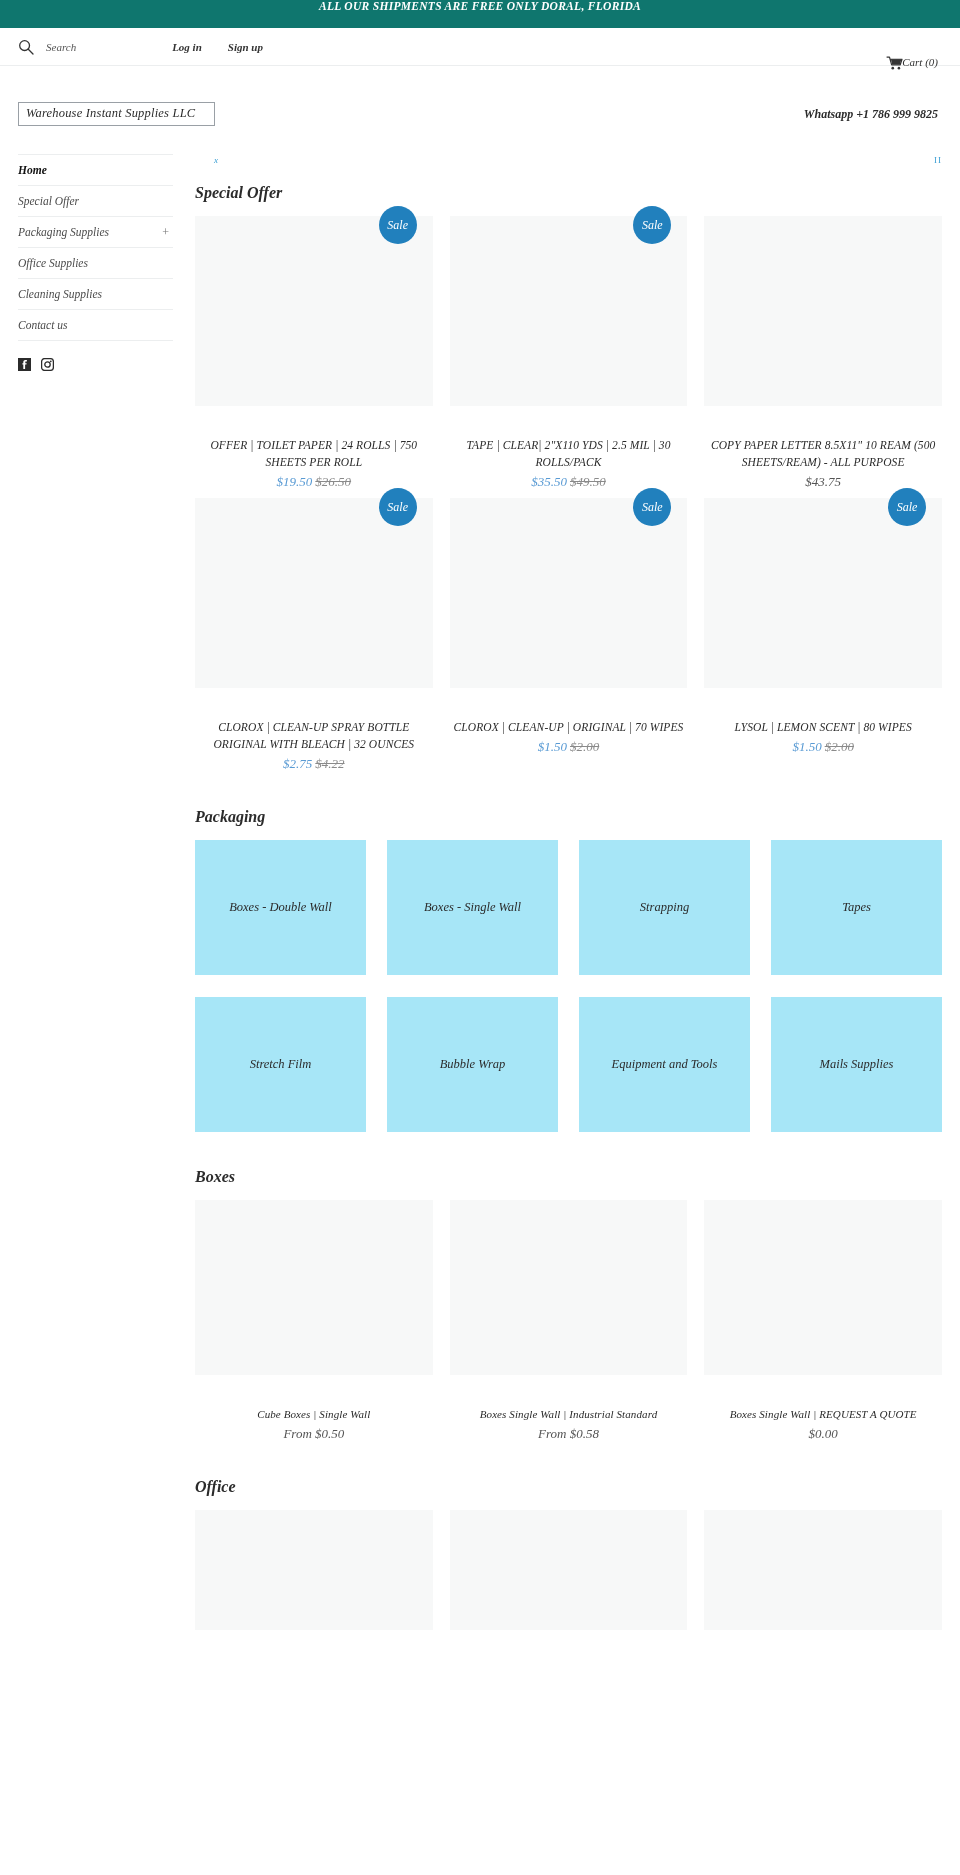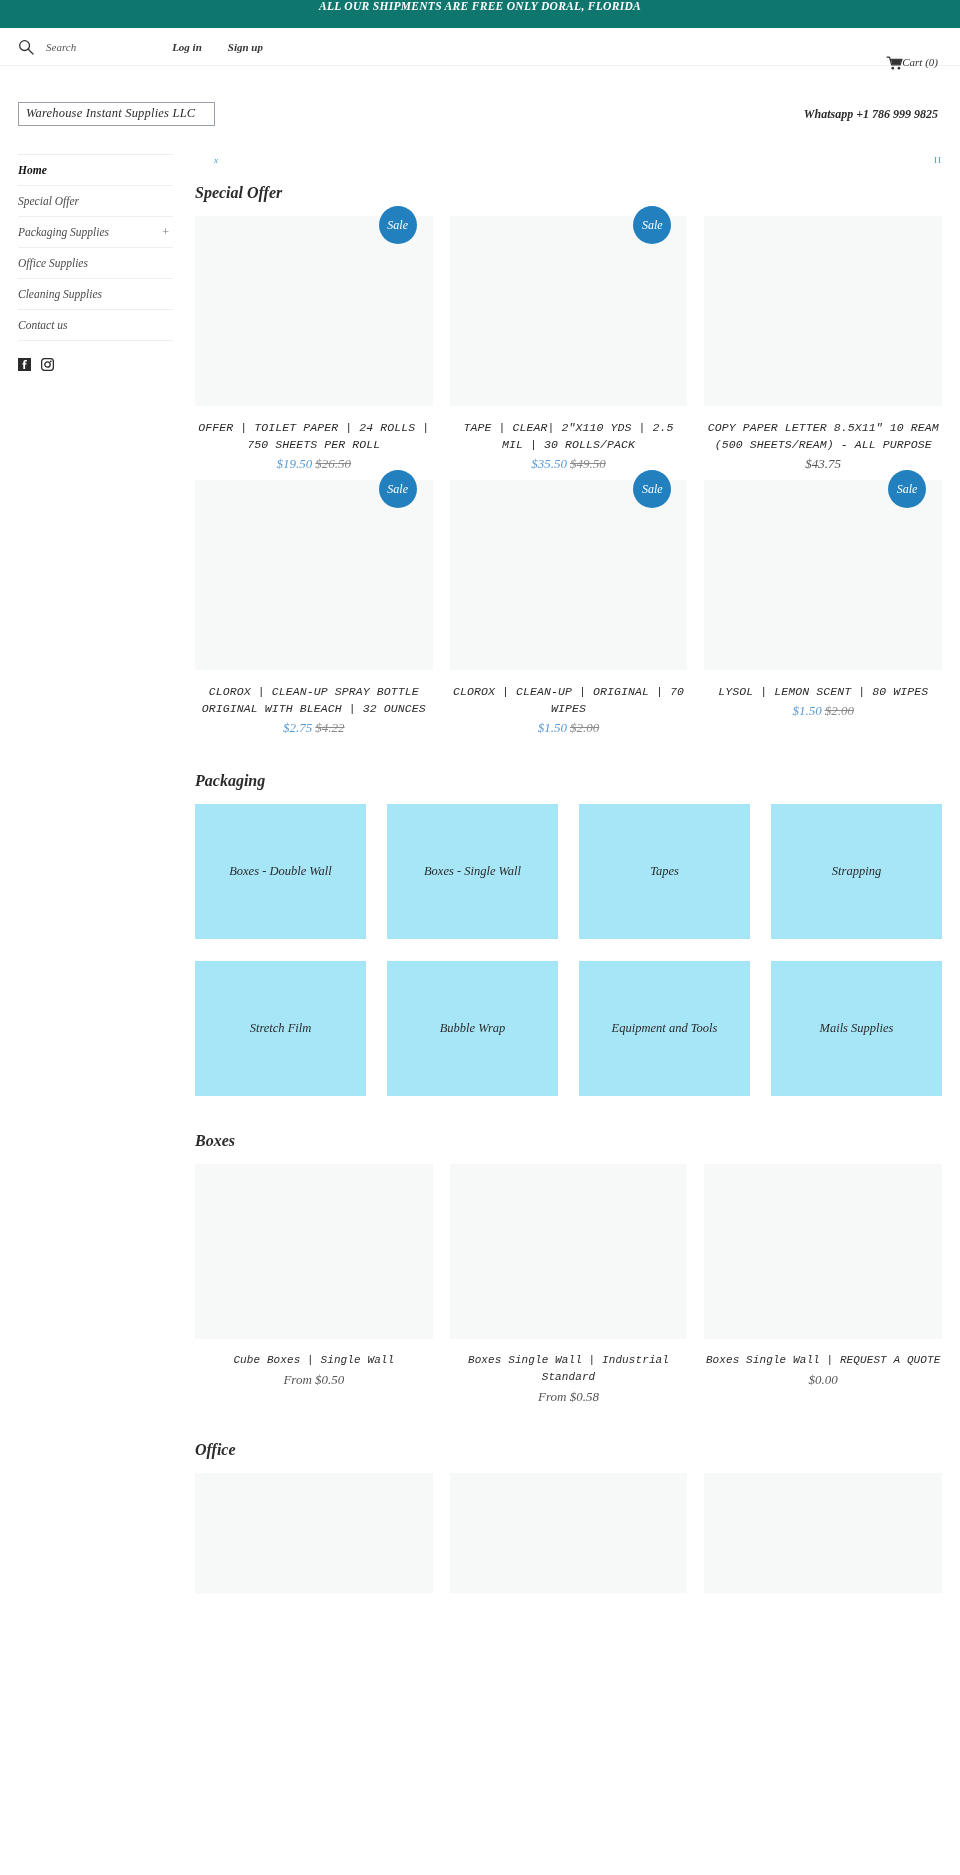--- a/index.html
+++ b/index.html
@@ -139,28 +139,27 @@
     position: absolute;
     top: -10px; right: 16px;
     width: 38px; height: 38px;
     border-radius: 50%;
     background: #2180bd;
     color: #ffffff;
     display: flex; align-items: center; justify-content: center;
     font-style: italic; font-size: 12px;
   }
   .prod-title {
-    margin-top: 13px;
+    margin-top: 31px;
     text-align: center;
     font-style: italic;
     font-size: 11.5px;
     line-height: 17px;
     color: #2b2b2b;
     letter-spacing: 0.1px;
-    font-family: Liberation Mono, monospace;
   }
   .prod-price {
     text-align: center;
     font-style: italic;
     font-size: 13px;
     margin-top: 3px;
     color: #5a9bd4;
   }
   .prod-price .sale { color: #5a9bd4; }
   .prod-price .was {
@@ -357,22 +356,22 @@
         </div>
       </div>
 
     </div>
 
     <h2 class="section-title pkg">Packaging</h2>
 
     <div class="cat-grid">
       <div class="cat-tile">Boxes - Double Wall</div>
       <div class="cat-tile">Boxes - Single Wall</div>
+      <div class="cat-tile">Strapping</div>
       <div class="cat-tile">Tapes</div>
-      <div class="cat-tile">Strapping</div>
       <div class="cat-tile">Stretch Film</div>
       <div class="cat-tile">Bubble Wrap</div>
       <div class="cat-tile">Equipment and Tools</div>
       <div class="cat-tile">Mails Supplies</div>
     </div>
 
     <h2 class="section-title pkg">Boxes</h2>
 
     <div class="prod-grid boxes-grid">
       <div class="prod-card">

